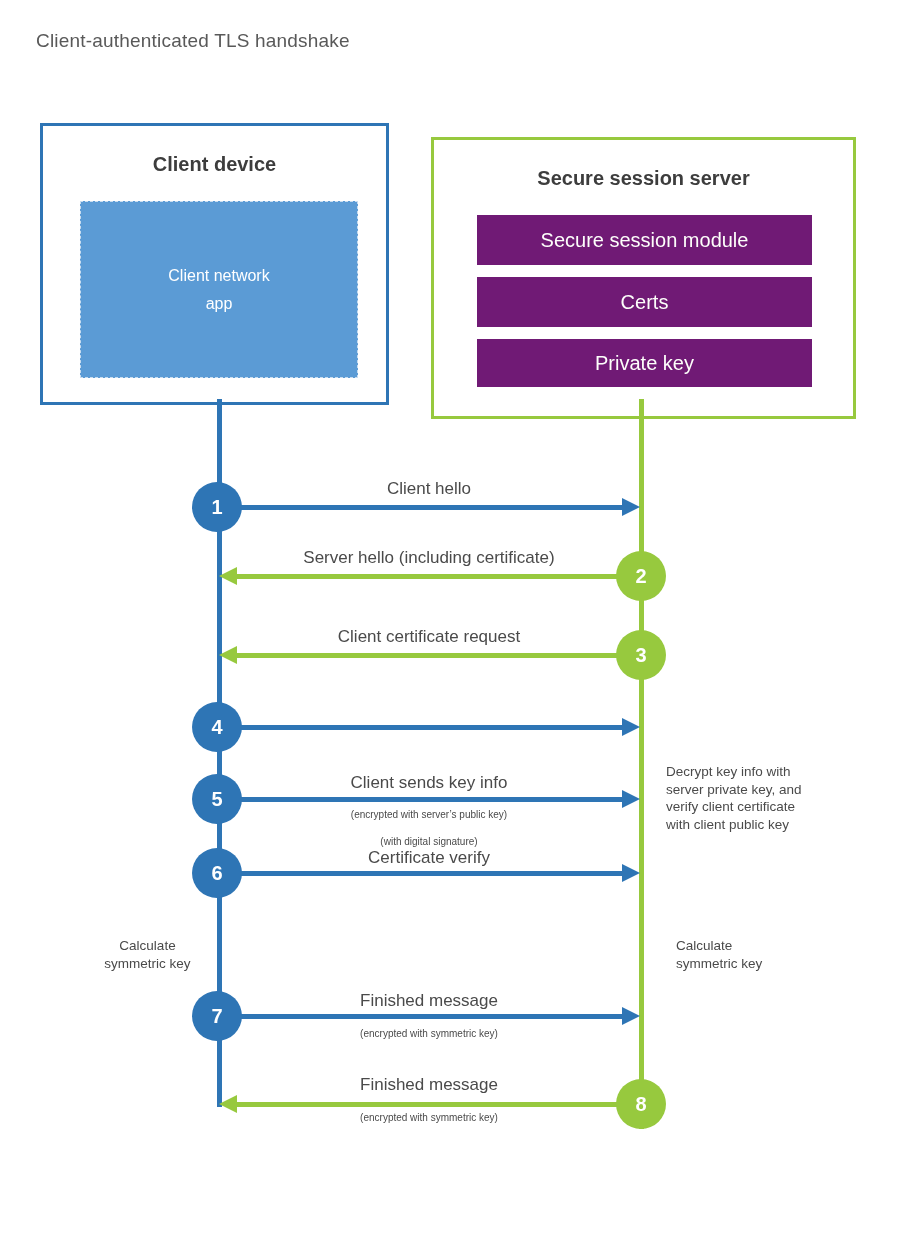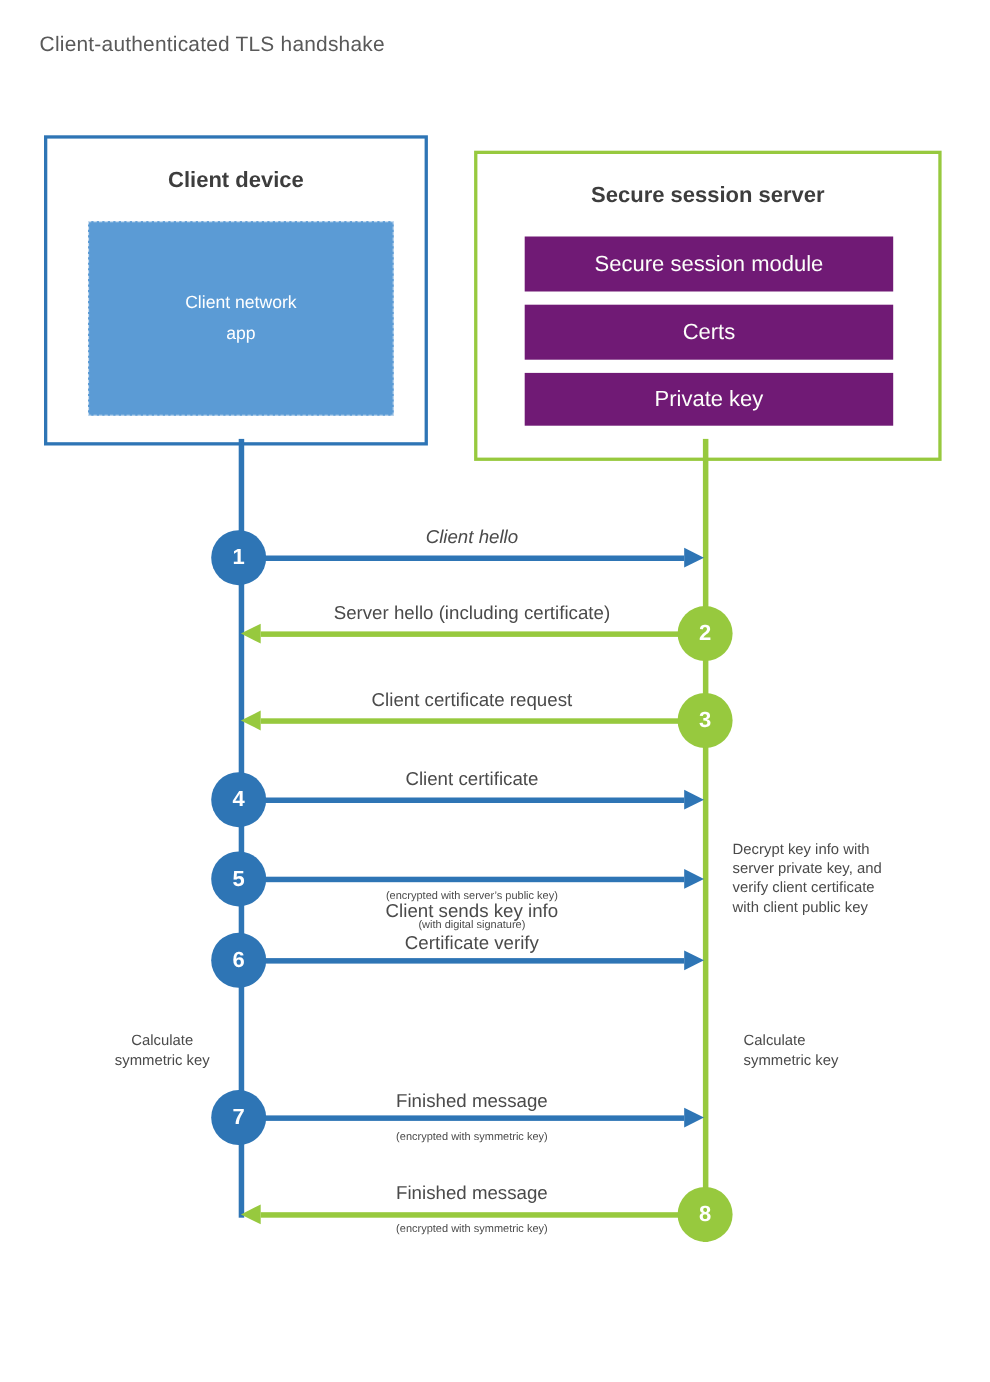--- a/index.html
+++ b/index.html
@@ -56,49 +56,48 @@
   <div class="actor-box green" style="left:431px;top:123px;width:419px;height:276px;margin-top:14px;">
     <div class="actor-header" style="top:27px;">Secure session server</div>
     <div class="bar" style="left:43px;top:75px;width:335px;height:50px;">Secure session module</div>
     <div class="bar" style="left:43px;top:199px;width:335px;height:48px;">Private key</div>
     <div class="bar" style="left:43px;top:137px;width:335px;height:50px;">Certs</div>
   </div>
 
   <div class="lifeline blue" style="left:217px;top:399px;height:708px;"></div>
   <div class="lifeline green" style="left:639px;top:399px;height:730px;"></div>
 
-  <div class="msg" style="top:479px;font-style:italic;">Client hello</div>
+  <div class="msg" style="top:479px;">Client hello</div>
   <div class="arrow-line blue" style="left:219px;top:505px;width:403px;"></div>
   <div class="arrow-head right" style="left:622px;top:498px;"></div>
   <div class="circle blue" style="left:192px;top:482px;">
       <span>1</span>
     </div>
 
   <div class="msg" style="top:548px;">Server hello (including certificate)</div>
   <div class="arrow-head left" style="left:219px;top:567px;"></div>
   <div class="arrow-line green" style="left:237px;top:574px;width:405px;"></div>
   <div class="circle green" style="left:616px;top:551px;">
       <span>2</span>
     </div>
 
   <div class="msg" style="top:627px;">Client certificate request</div>
   <div class="arrow-head left" style="left:219px;top:646px;"></div>
   <div class="arrow-line green" style="left:237px;top:653px;width:405px;"></div>
   <div class="circle green" style="left:616px;top:630px;">
       <span>3</span>
     </div>
 
-  <div class="msg" style="top:699px;">Client certificate</div>
   <div class="arrow-line blue" style="left:219px;top:725px;width:403px;"></div>
   <div class="arrow-head right" style="left:622px;top:718px;"></div>
   <div class="circle blue" style="left:192px;top:702px;">
       <span>4</span>
     </div>
 
-  <div class="msg" style="top:773px;margin-top:46px;">Client sends key info</div>
+  <div class="msg" style="top:773px;">Client sends key info</div>
   <div class="arrow-line blue" style="left:219px;top:797px;width:403px;"></div>
   <div class="arrow-head right" style="left:622px;top:790px;"></div>
   <div class="submsg" style="top:809px;">(encrypted with server’s public key)</div>
   <div class="circle blue" style="left:192px;top:774px;">
       <span>5</span>
     </div>
 
   <div class="note" style="left:666px;top:763px;width:180px;">
     <span>Decrypt key info with</span><br>
     <span>server private key, and</span><br>

